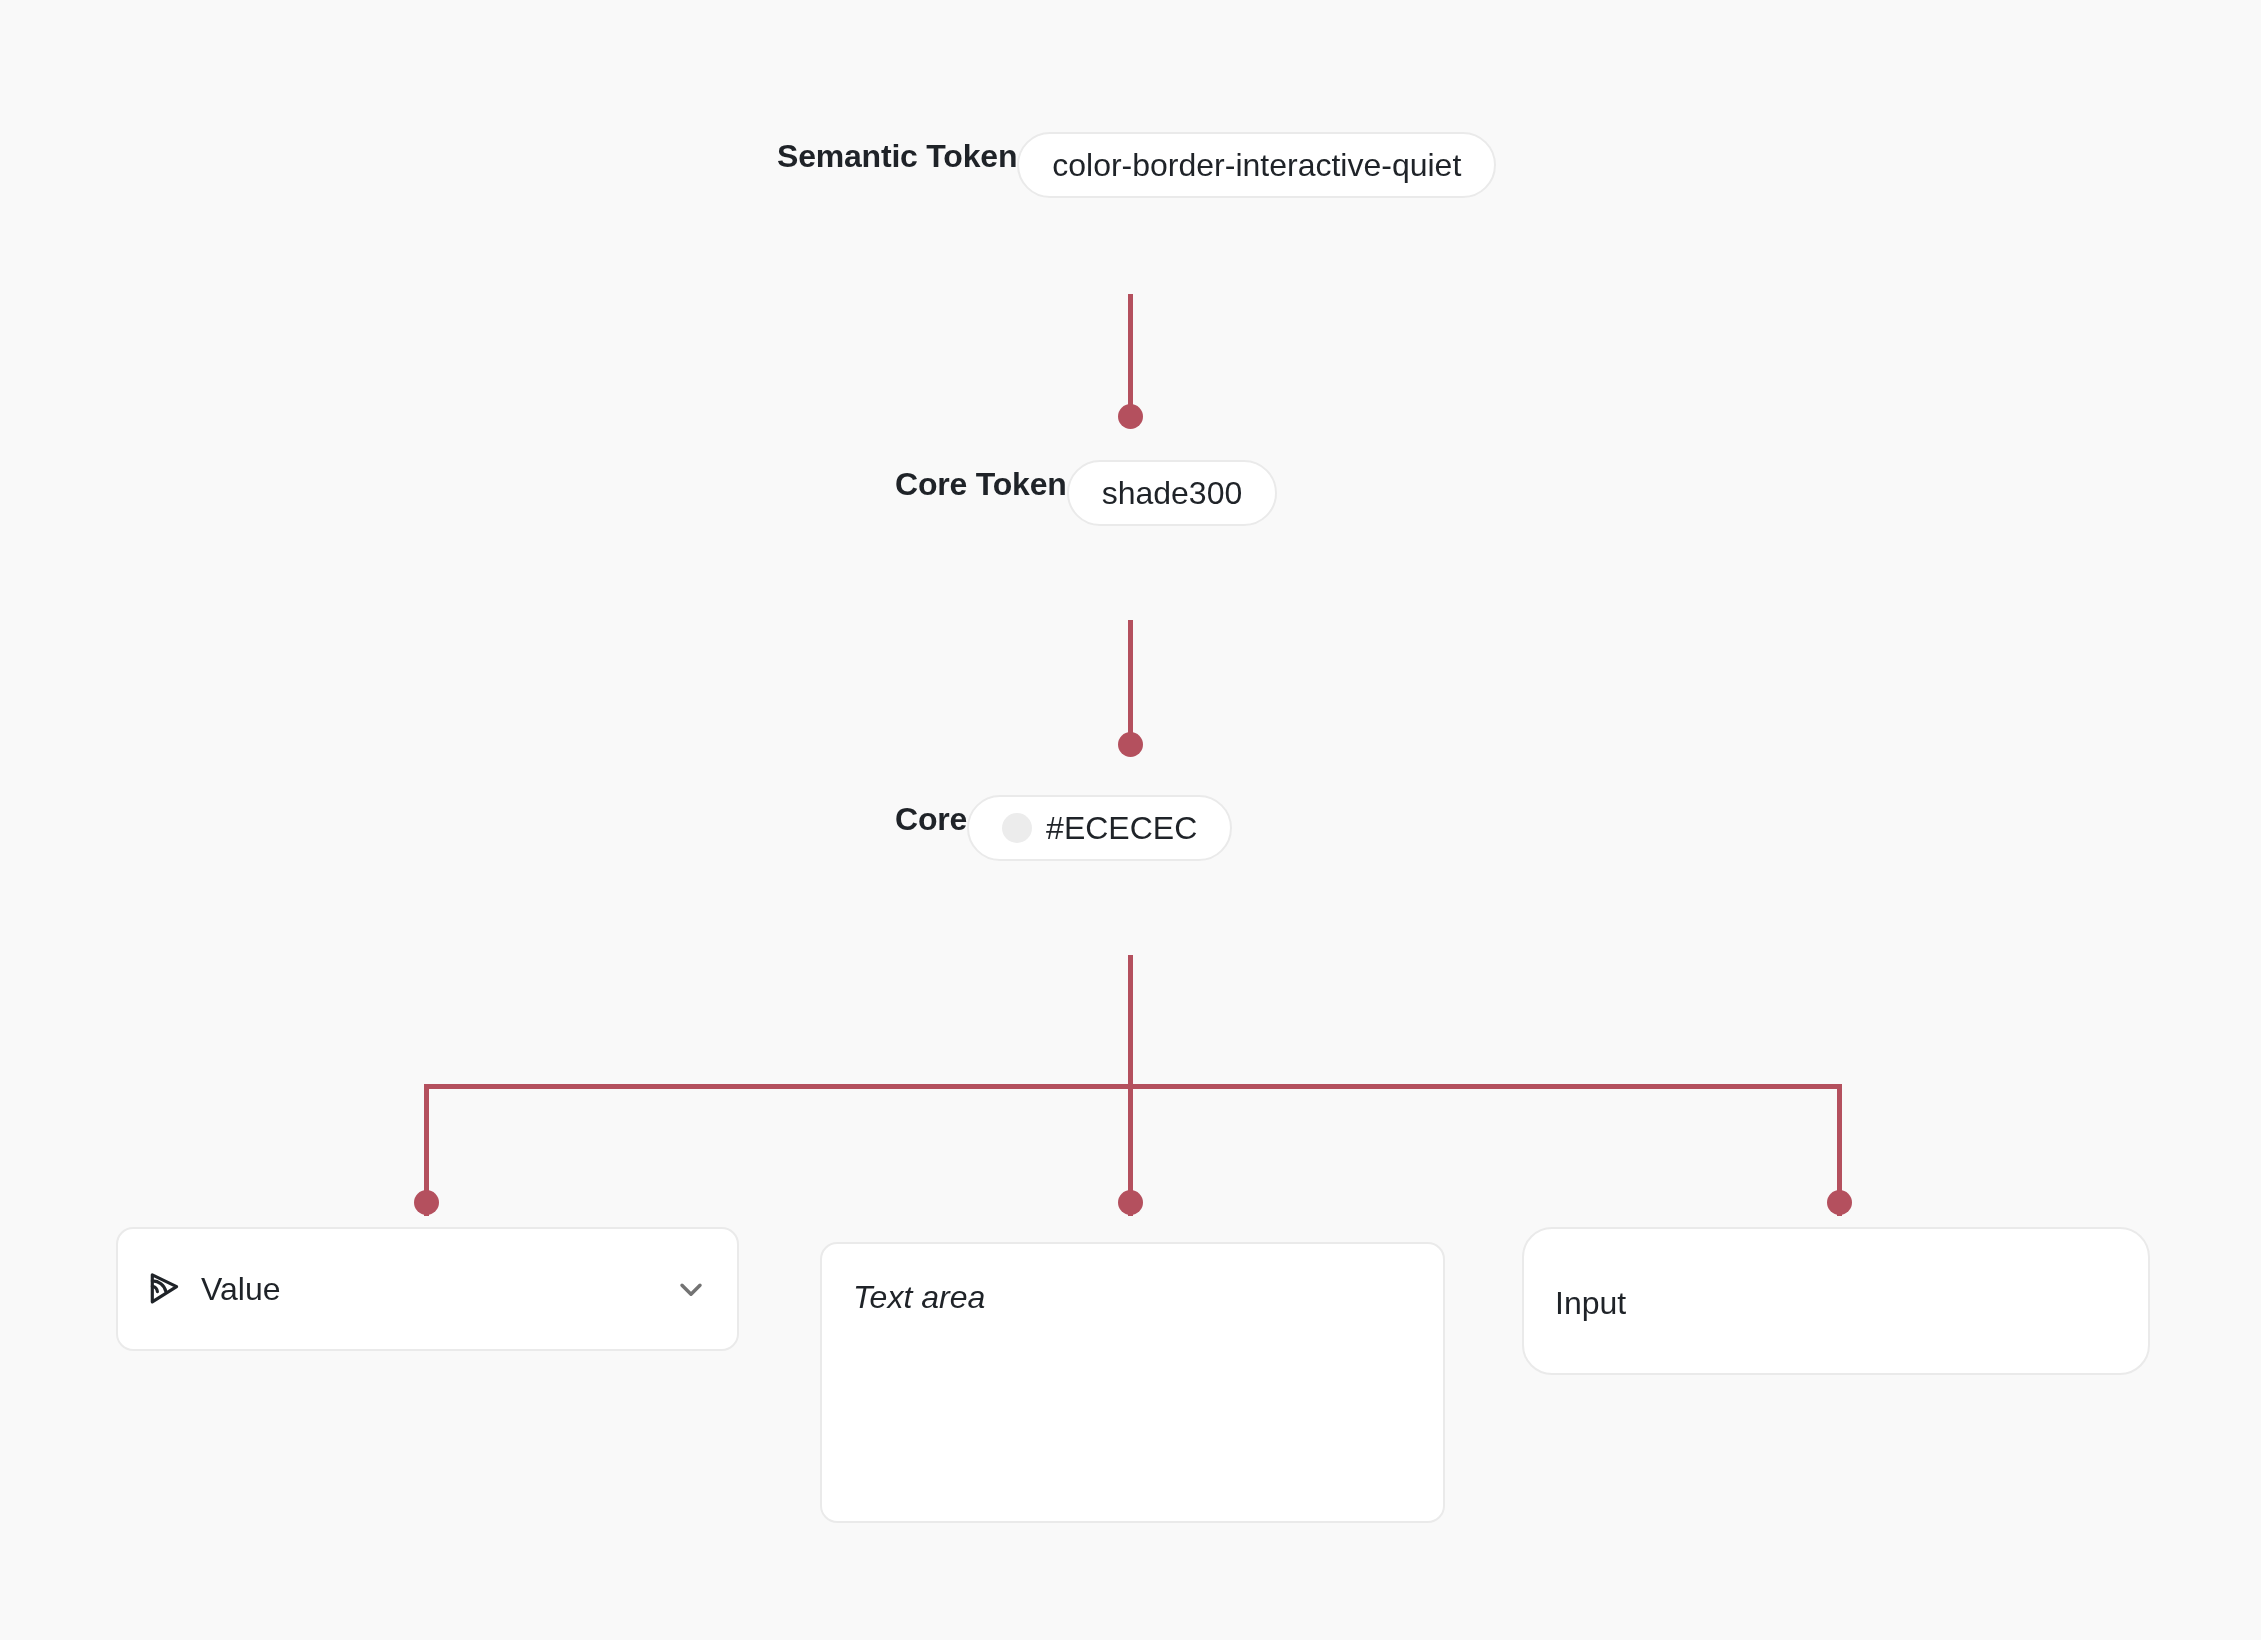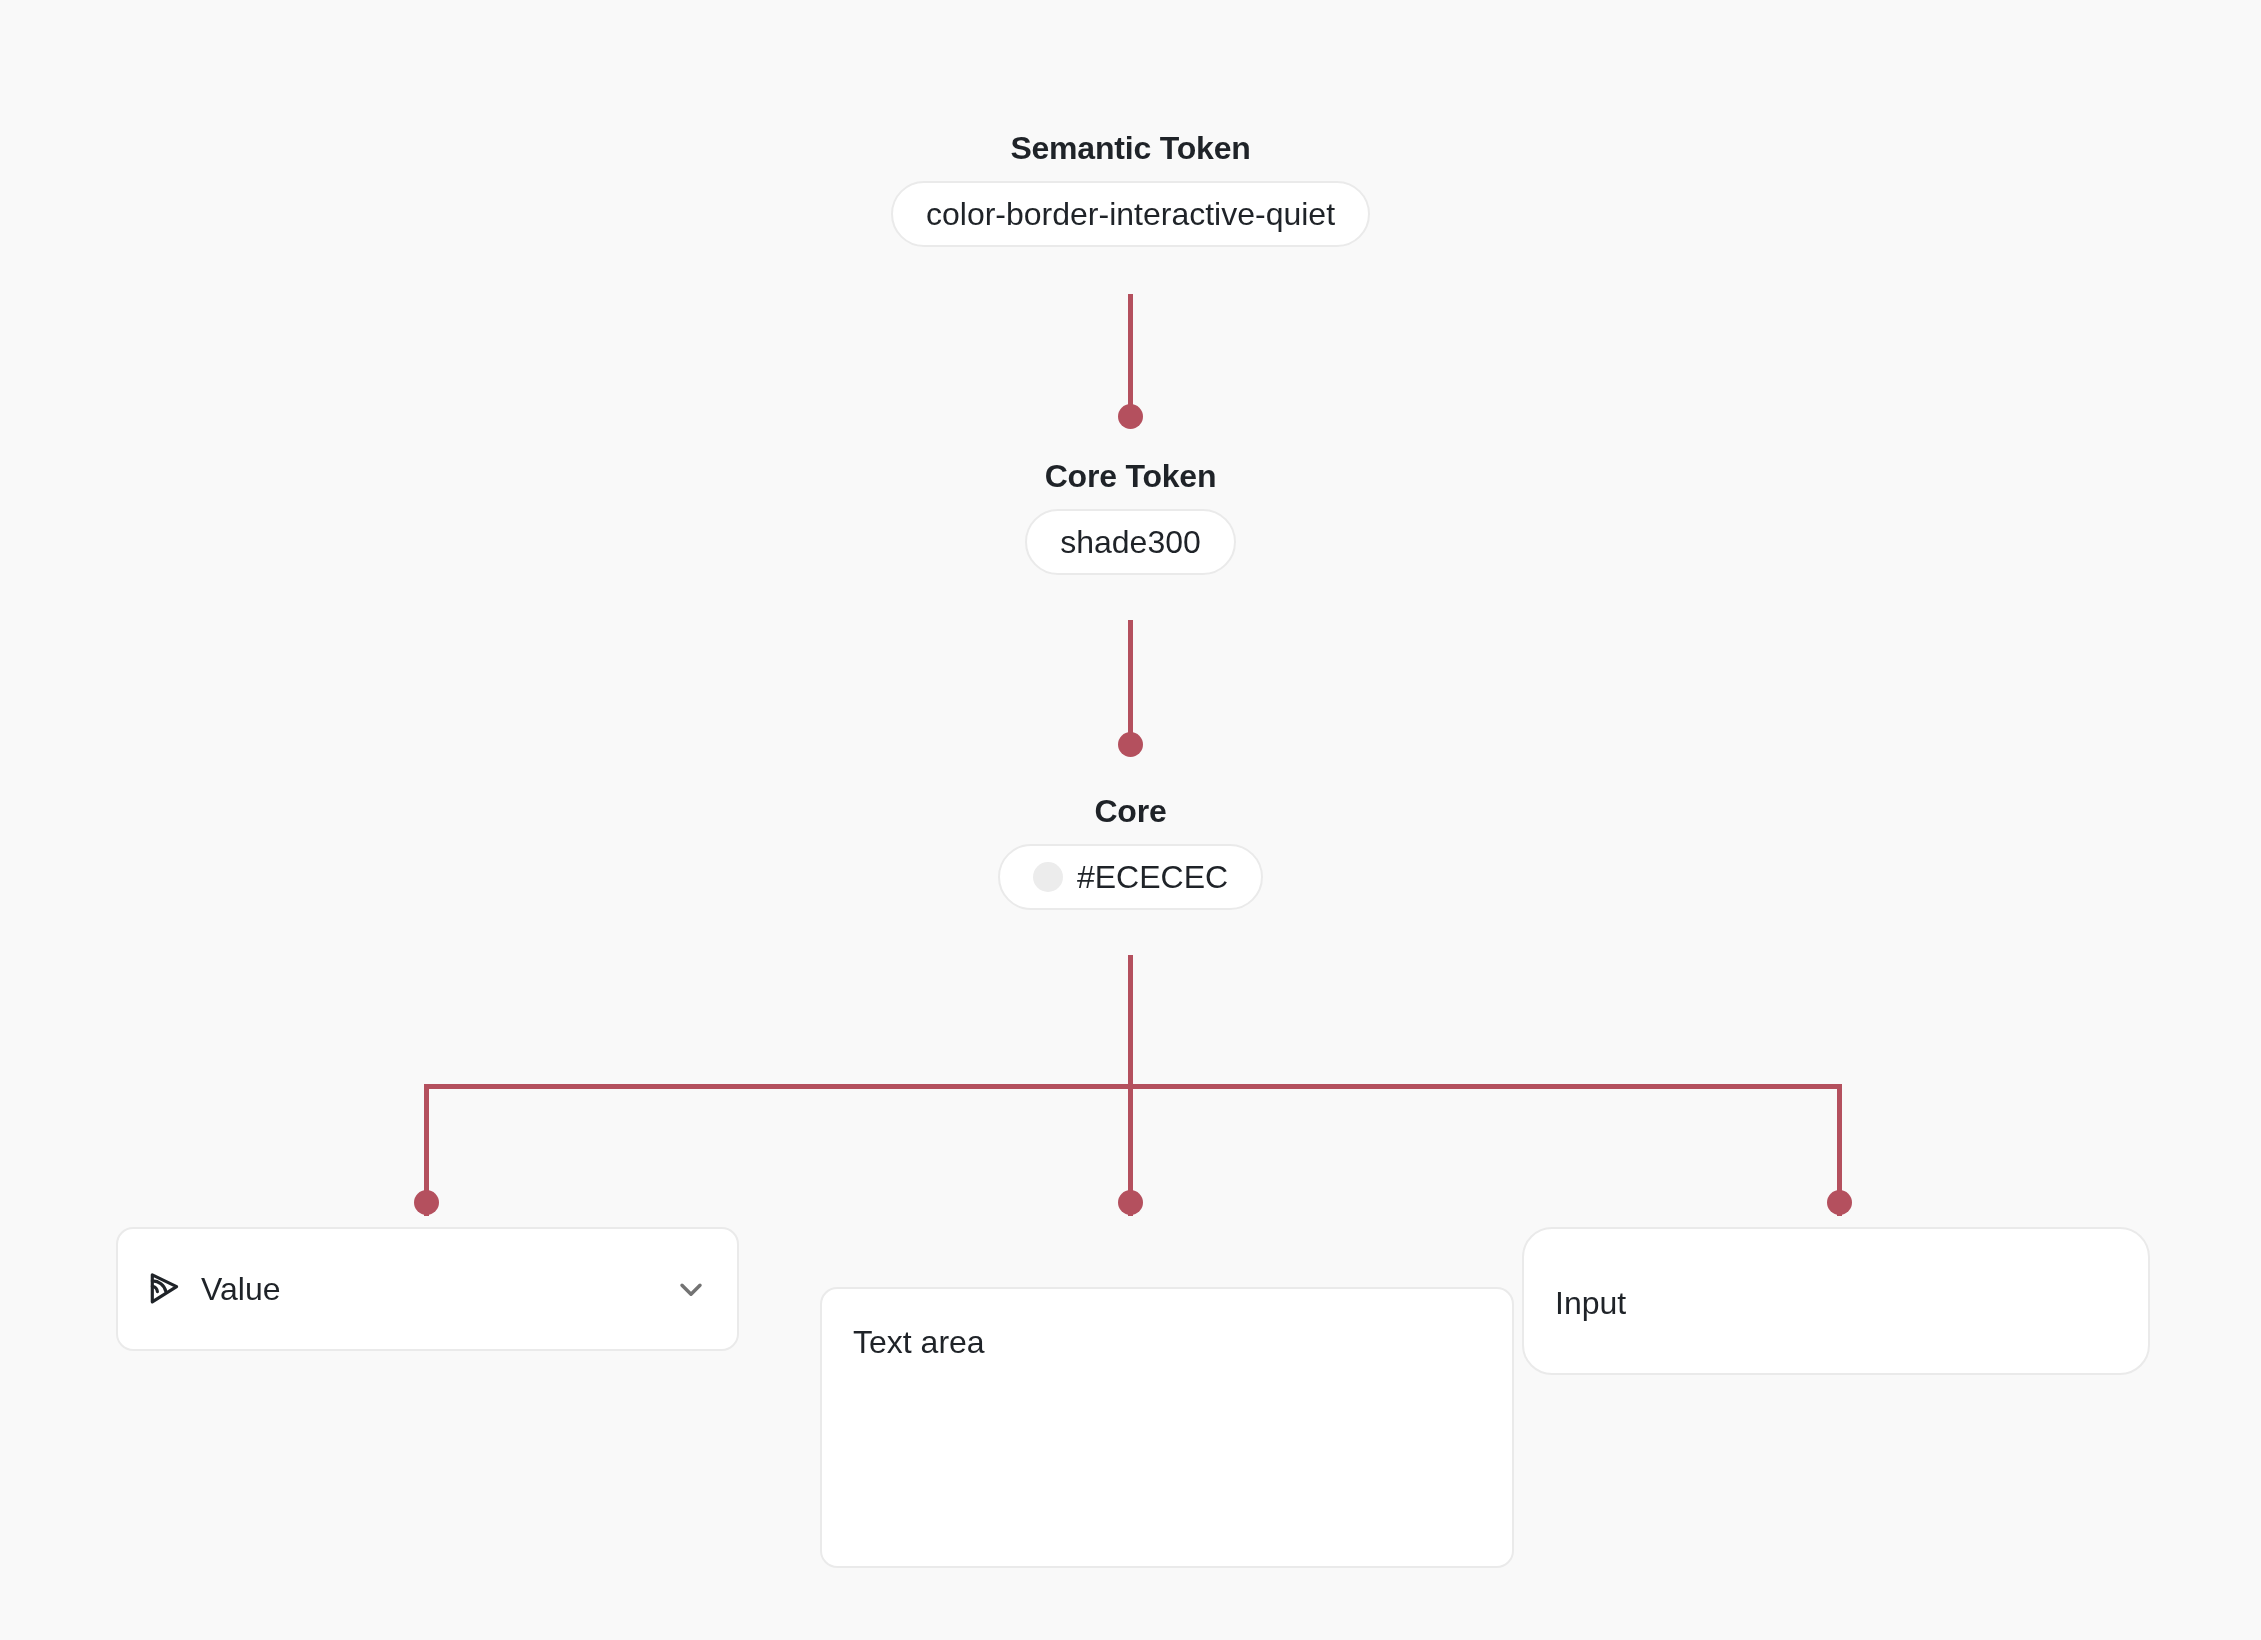--- a/index.html
+++ b/index.html
@@ -37,21 +37,21 @@
     width: 25px;
     height: 25px;
     border-radius: 50%;
     background: #B4505E;
   }
 
   
   .node-group {
     position: absolute;
     display: flex;
-    flex-direction: column;
+    flex-direction: row;
     align-items: center;
   }
   .node-label {
     font-size: 32px;
     font-weight: bold;
     color: #1F2328;
     letter-spacing: -0.2px;
     line-height: 1;
     margin-bottom: 17.3px;
     white-space: nowrap;
@@ -170,21 +170,21 @@
         <path d="M4.2 6.6 A9 9 0 0 1 13.2 13.6" fill="none" stroke="#1F2328" stroke-width="2.1" stroke-linecap="round"></path>
         <path d="M4.2 10.2 A4.1 4.1 0 0 1 7.6 13.8" fill="none" stroke="#1F2328" stroke-width="2.1" stroke-linecap="round"></path>
       </svg>
       <span class="comp-text">Value</span>
     </span>
     <svg class="icon-chevron" viewBox="0 0 24 24" aria-hidden="true">
       <path d="M6 9.5 L12 15.5 L18 9.5" fill="none" stroke="#737373" stroke-width="2.3" stroke-linecap="round" stroke-linejoin="round"></path>
     </svg>
   </div>
 
-  <div class="comp-box comp-field" style="left: 820px; top: 1287px; width: 694px; height: 281px;">
+  <div class="comp-box comp-field" style="left: 820px; top: 1242px; width: 625px; height: 281px; font-style: italic;">
     <span class="comp-text">Text area</span>
   </div>
 
   <div class="comp-box comp-field" style="left: 1522px; top: 1227px; width: 628px; height: 148px; padding-top: 56px; border-radius: 30px;">
     <span class="comp-text">Input</span>
   </div>
 
 </div>
 
 

